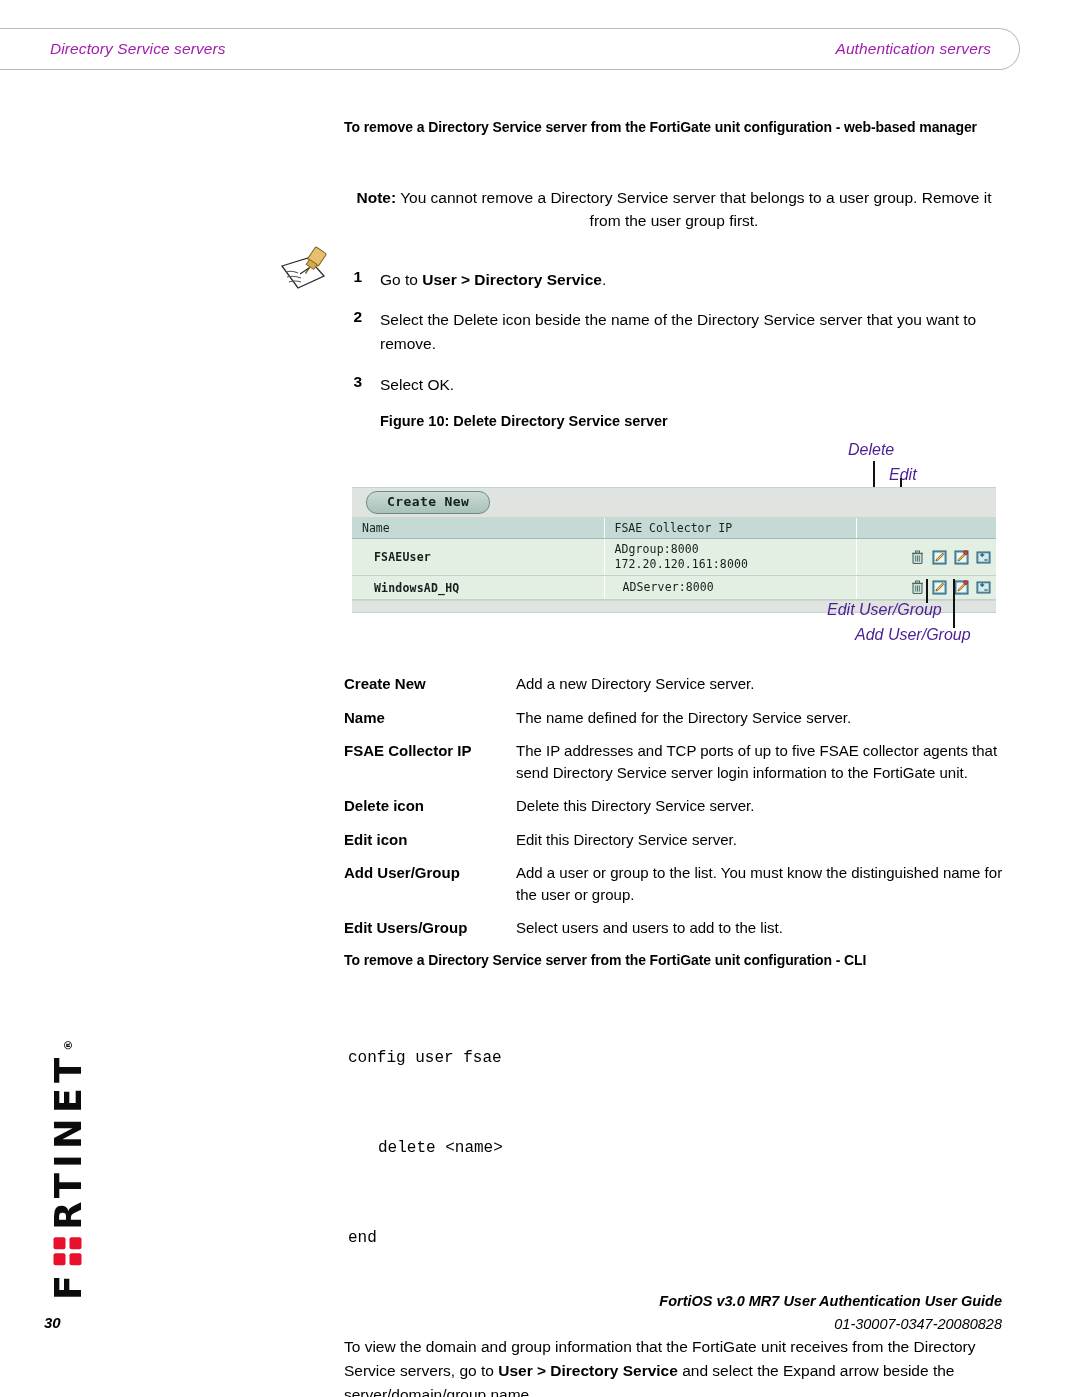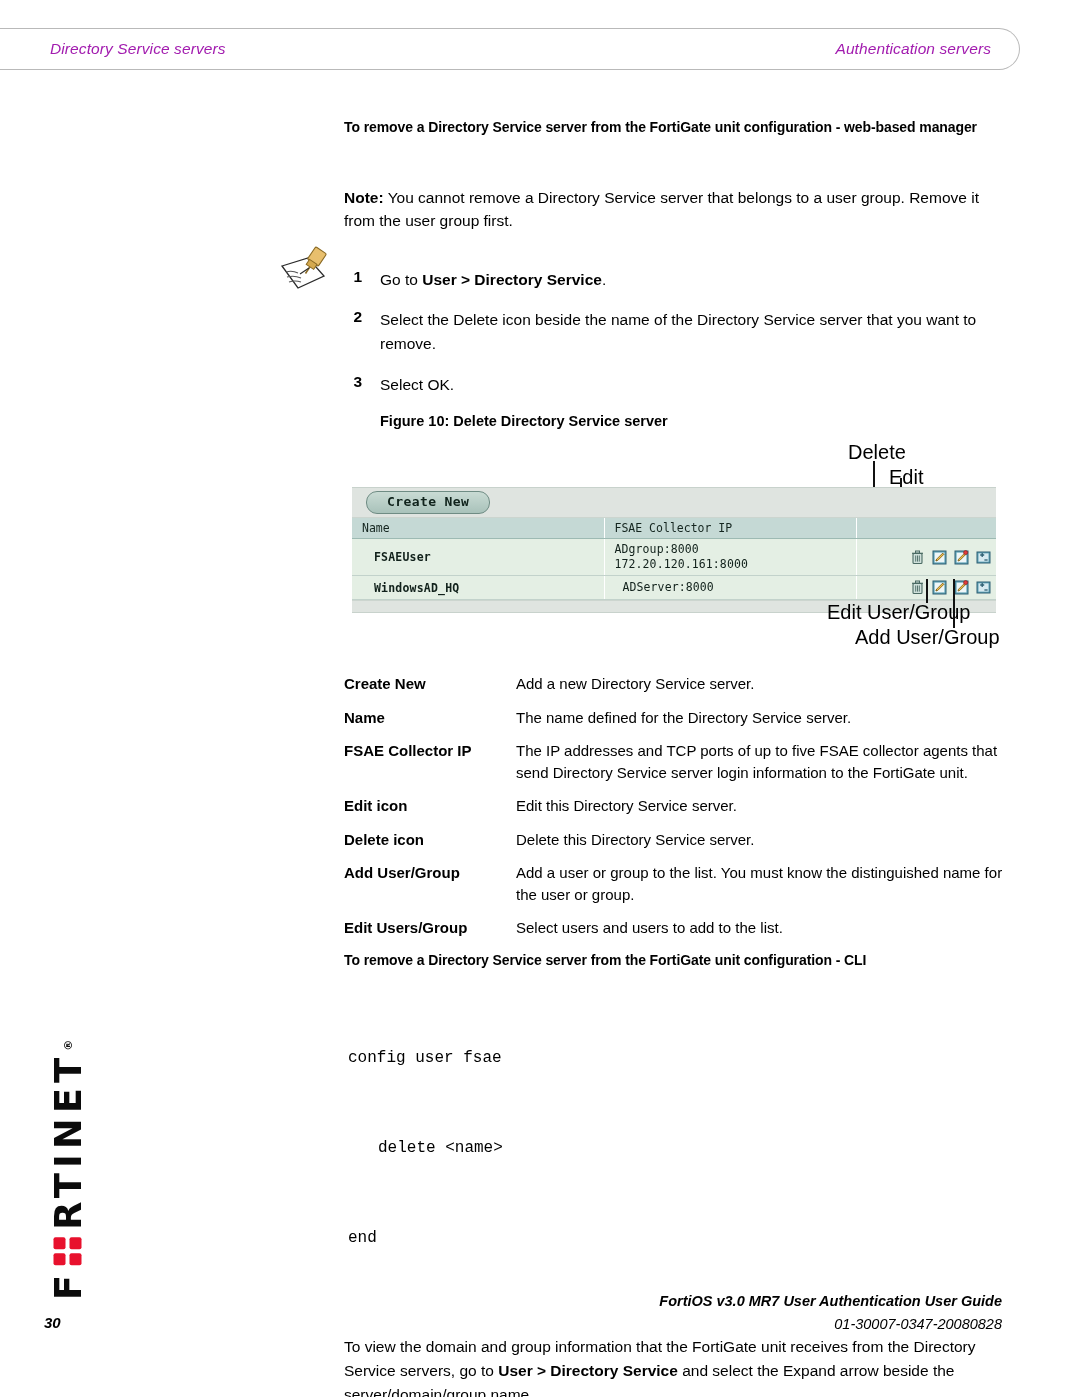--- a/index.html
+++ b/index.html
@@ -65,20 +65,21 @@
   .note-icon {
     position: absolute;
     left: -66px;
     top: 60px;
     width: 58px;
     height: 48px;
   }
   .note-text {
     font-size: 15.5px;
     line-height: 1.50;
+    text-align: center;
   }
   .note-text b { font-weight: bold; }
 
   
   .steps { margin-top: 26px; }
   .step {
     display: flex;
     margin-bottom: 17px;
   }
   .step-num {
@@ -104,23 +105,24 @@
 
   .figure-area {
     position: relative;
     margin-left: 0px;
     margin-top: 10px;
     height: 200px;
   }
 
   .callout {
     position: absolute;
-    font-size: 20px;
-    color: #000000;
+    font-size: 16px;
+    color: #4c1d95;
     white-space: nowrap;
+    font-style: italic;
   }
   .callout-line {
     position: absolute;
     width: 1.6px;
     background: #111;
   }
 
   
   .gui {
     position: absolute;
@@ -488,26 +490,26 @@
     </div>
     <div class="defrow">
       <div class="defterm">Name</div>
       <div class="defdesc">The name defined for the Directory Service server.</div>
     </div>
     <div class="defrow">
       <div class="defterm">FSAE Collector IP</div>
       <div class="defdesc">The IP addresses and TCP ports of up to five FSAE collector agents that send Directory Service server login information to the FortiGate unit.</div>
     </div>
     <div class="defrow">
+      <div class="defterm">Delete icon</div>
+      <div class="defdesc">Delete this Directory Service server.</div>
+    </div>
+    <div class="defrow">
       <div class="defterm">Edit icon</div>
       <div class="defdesc">Edit this Directory Service server.</div>
-    </div>
-    <div class="defrow">
-      <div class="defterm">Delete icon</div>
-      <div class="defdesc">Delete this Directory Service server.</div>
     </div>
     <div class="defrow">
       <div class="defterm">Add User/Group</div>
       <div class="defdesc">Add a user or group to the list. You must know the distinguished name for the user or group.</div>
     </div>
     <div class="defrow">
       <div class="defterm">Edit Users/Group</div>
       <div class="defdesc">Select users and users to add to the list.</div>
     </div>
   </div>

